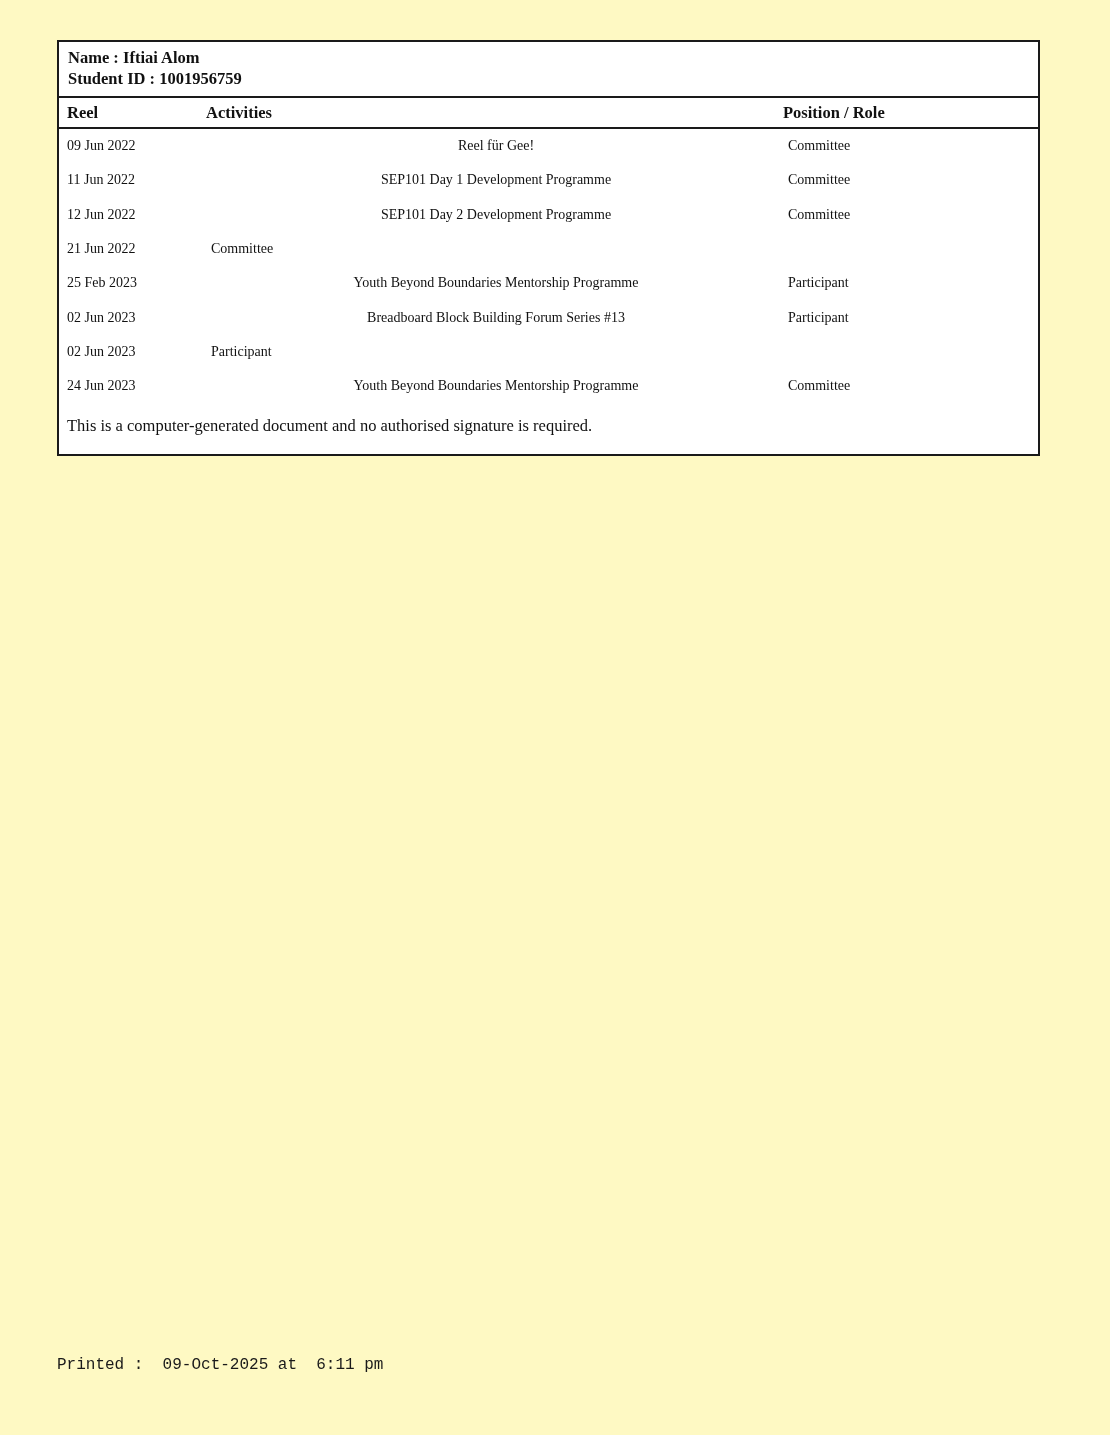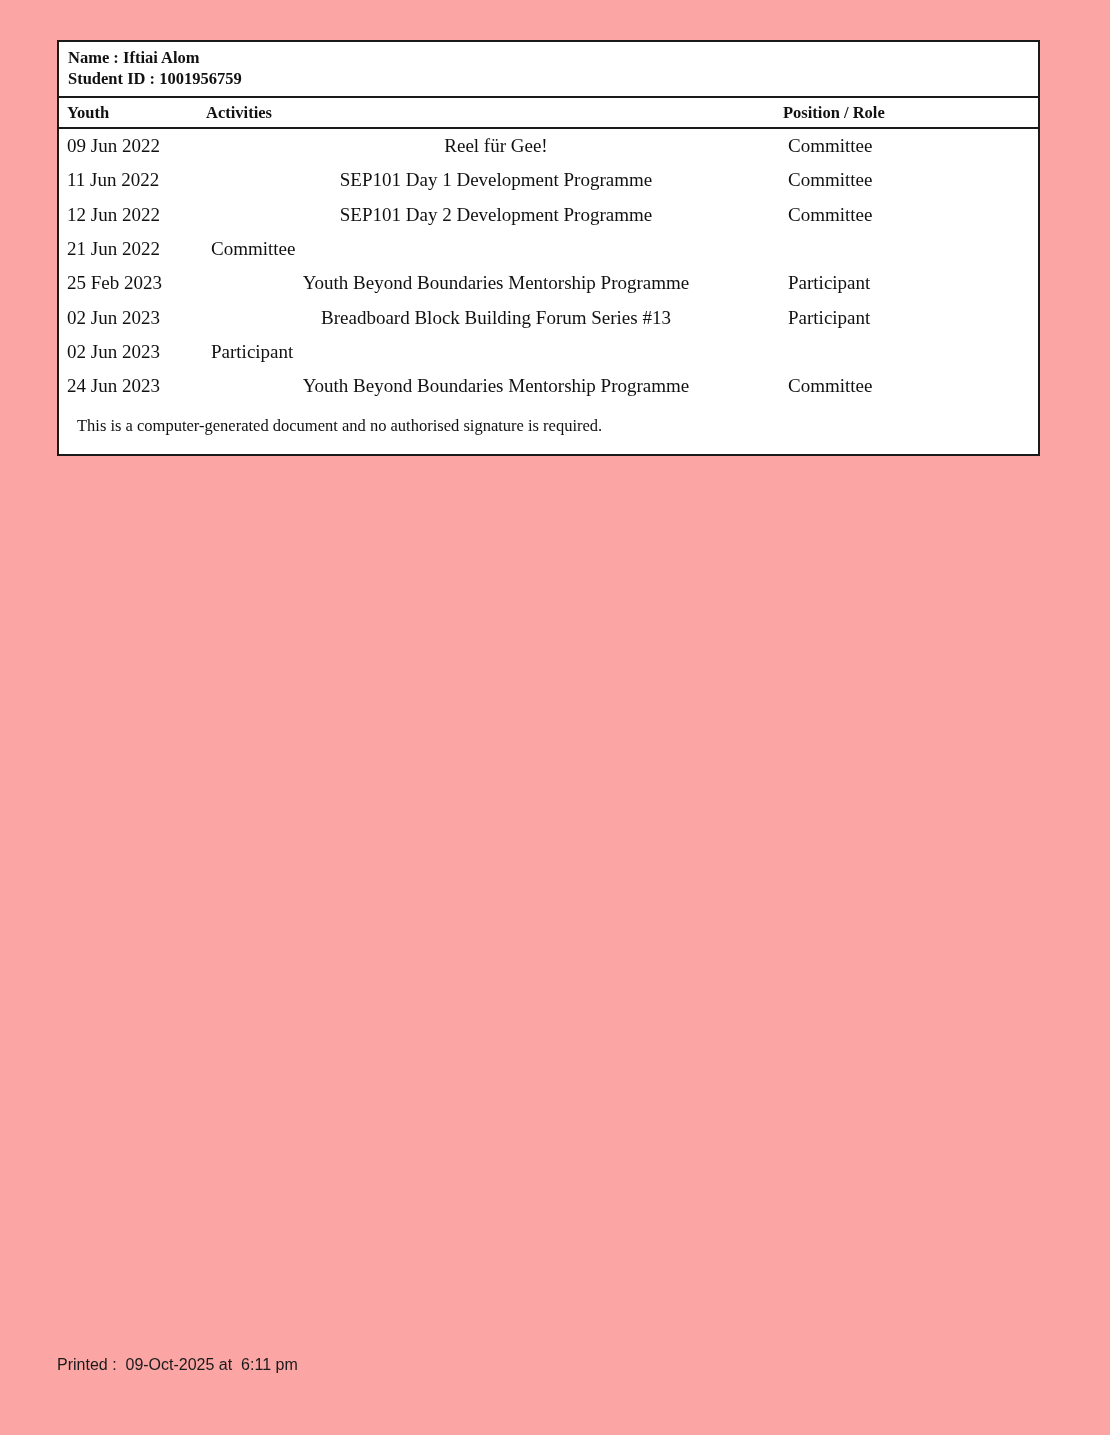--- a/index.html
+++ b/index.html
@@ -4,21 +4,21 @@
 <style>
   html, body {
     margin: 0;
     padding: 0;
     background: #ffffff;
   }
   .page {
     position: relative;
     width: 1110px;
     height: 1435px;
-    background: #fca5a5;
+    background: #fef9c3;
     font-family: "Liberation Serif", "DejaVu Serif", serif;
     color: #111111;
     overflow: hidden;
   }
   .doc-table {
     position: absolute;
     left: 57px;
     top: 40px;
     width: 983px;
     box-sizing: border-box;
@@ -41,52 +41,52 @@
     border-bottom: 2px solid #1a1a1a;
     font-weight: bold;
     font-size: 16.5px;
   }
   .table-body .row {
     display: grid;
     grid-template-columns: 139px 577px 1fr;
     align-items: center;
     height: 34.3px;
     padding-left: 8px;
-    font-size: 19px;
+    font-size: 14px;
   }
   .row .cell-activity { padding-left: 3px; text-align: center; }
   .row .cell-role { padding-left: 5px; }
   .footnote {
-    padding: 13px 10px 18px 18px;
+    padding: 13px 10px 18px 8px;
     font-size: 16.5px;
   }
   .printed-line {
     position: absolute;
     left: 57px;
     top: 1356px;
-    font-family: Liberation Sans, sans-serif;
+    font-family: Liberation Mono, monospace;
     font-size: 16px;
     color: #1a1a1a;
     white-space: pre;
   }
 </style>
 </head>
 <body>
 
 <div class="page">
 
   <div class="doc-table">
 
     <div class="id-block">
       <div>Name : Iftiai Alom</div>
       <div>Student ID : 1001956759</div>
     </div>
 
     <div class="cols-header">
-      <div>Youth</div>
+      <div>Reel</div>
       <div>Activities</div>
       <div>Position / Role</div>
     </div>
 
     <div class="table-body">
         <div class="row">
           <div class="cell-date">09 Jun 2022</div>
           <div class="cell-activity">Reel für Gee!</div>
           <div class="cell-role">Committee</div>
         </div>

